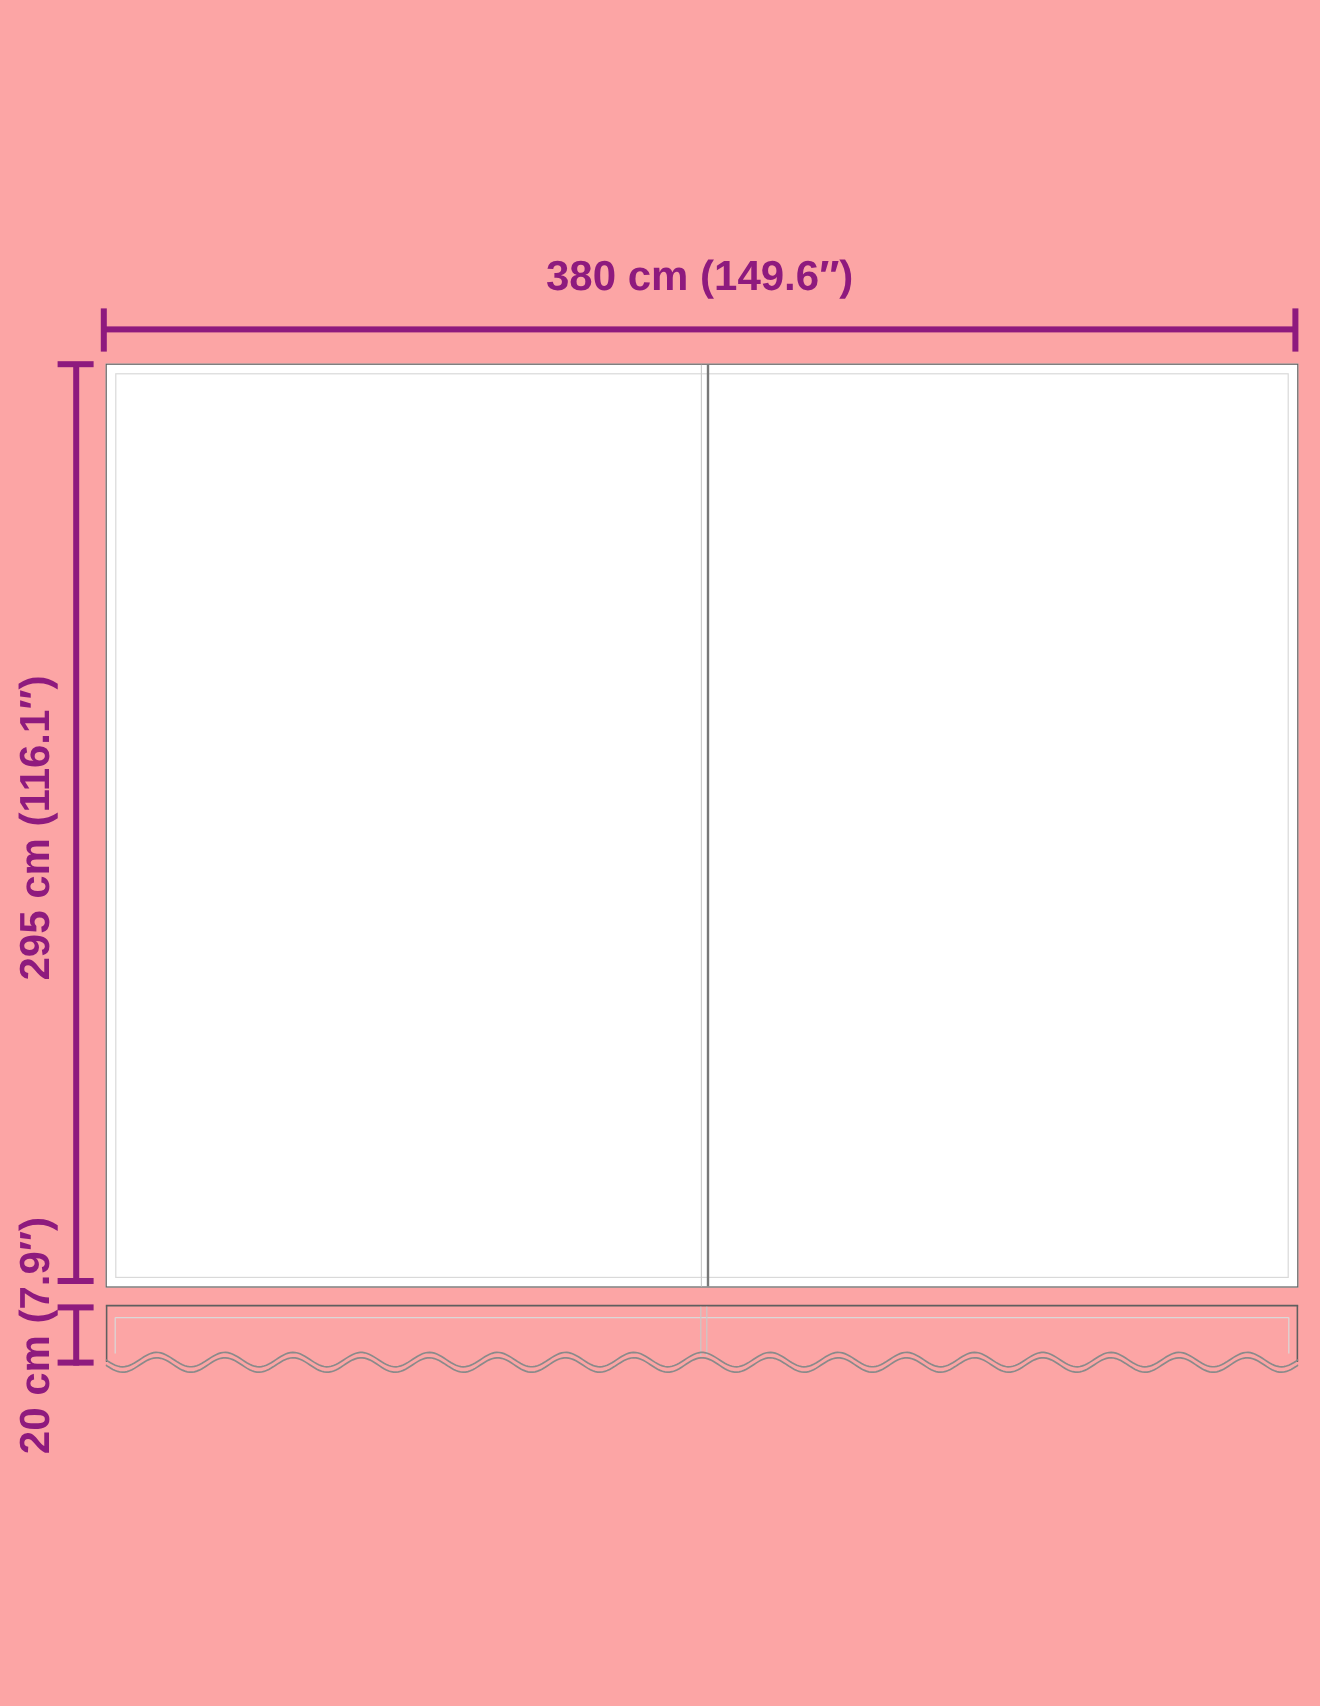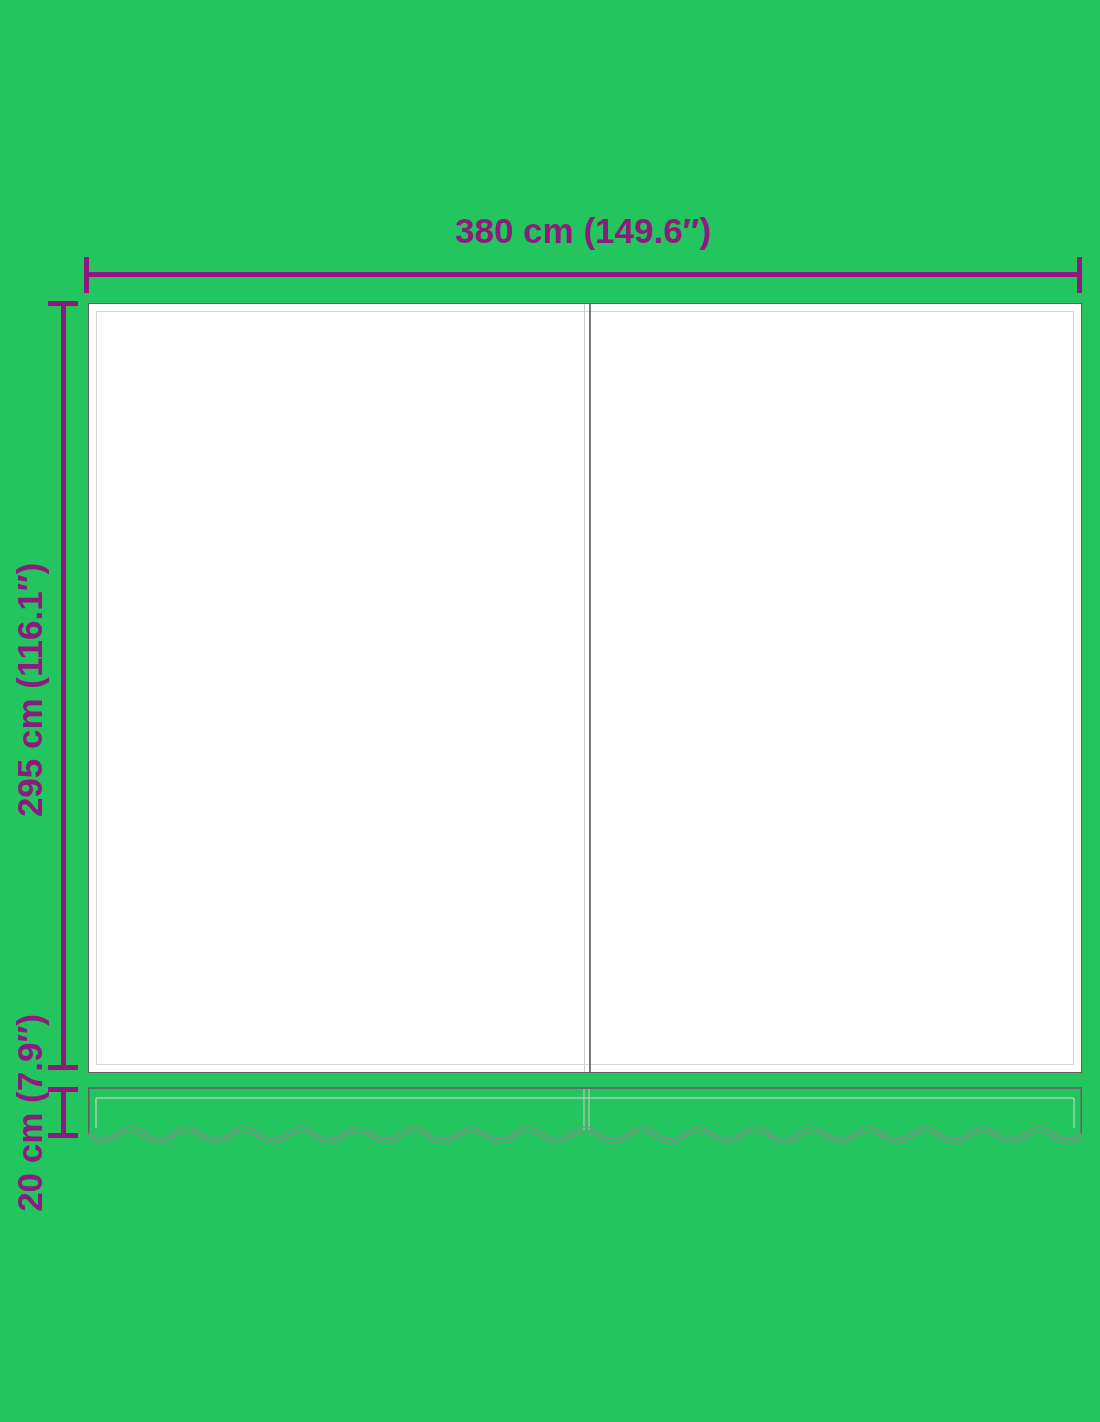--- a/index.html
+++ b/index.html
@@ -1,17 +1,17 @@
 <!DOCTYPE html>
 <html><head>
 <meta charset="utf-8">
 <style>
   html,body{margin:0;padding:0;background:#ffffff;}
   .canvas{
-    position:relative;width:1100px;height:1422px;background:#22c55e;overflow:hidden;
+    position:relative;width:1100px;height:1422px;background:#fca5a5;overflow:hidden;
     font-family:"Liberation Sans","DejaVu Sans",sans-serif;
   }
   
   .fabric{
     position:absolute;left:88px;top:303px;width:994px;height:770px;
     border:1.5px solid #5f5f5f;box-sizing:border-box;background:#ffffff;
   }
   .fabric-inner{
     position:absolute;left:7px;top:7px;right:7px;bottom:7px;
     border:1px solid #d9d9d9;

